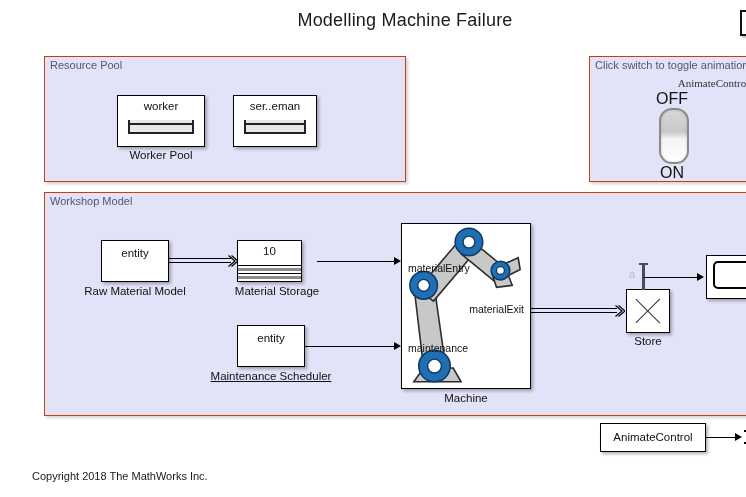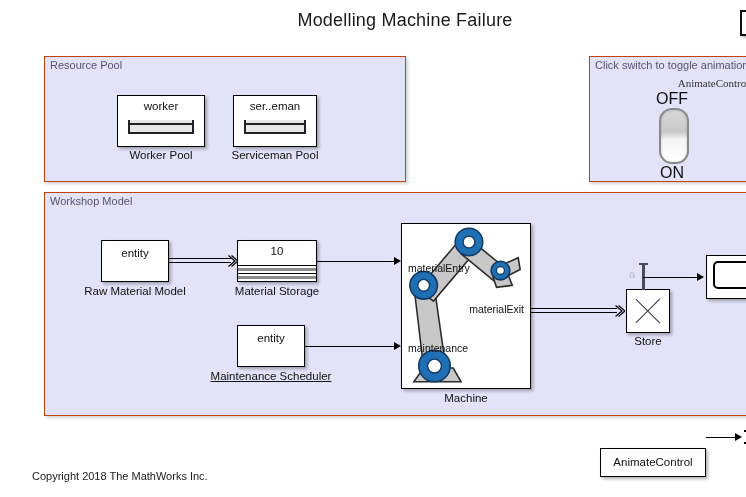--- a/index.html
+++ b/index.html
@@ -161,40 +161,39 @@
     <div class="blk" style="left:72px;top:38px;width:88px;height:52px;">
       <div class="blk-text" style="top:4px;">worker</div>
       <div class="bin"></div>
     </div>
     <div class="blk-caption" style="left:52px;top:92px;width:128px;">Worker Pool</div>
 
     <div class="blk" style="left:188px;top:38px;width:84px;height:52px;">
       <div class="blk-text" style="top:4px;">ser..eman</div>
       <div class="bin"></div>
     </div>
-    <div class="blk-caption" style="left:160px;top:92px;width:140px;">Serviceman Pool</div>
   </div>
 
   <div class="panel" id="anim-panel">
     <div class="panel-label">Click switch to toggle animation</div>
     <div class="sw-name" style="top:20px;">AnimateContro</div>
     <div class="sw-text" style="top:33px;">OFF</div>
     <div class="switch-track" style="left:69px;top:51px;"></div>
     <div class="sw-text" style="top:107px;">ON</div>
   </div>
 
   <div class="panel" id="workshop-model">
     <div class="panel-label">Workshop Model</div>
 
     <div class="blk" style="left:56px;top:47px;width:68px;height:42px;">
       <div class="blk-text" style="top:6px;">entity</div>
     </div>
     <div class="blk-caption" style="left:20px;top:92px;width:140px;">Raw Material Model</div>
 
-    <div class="blk" style="left:192px;top:47px;width:80px;height:42px;">
+    <div class="blk" style="left:192px;top:47px;width:65px;height:42px;">
       <div class="blk-text" style="top:4px;">10</div>
       <div class="qline" style="top:24px;"></div>
       <div class="qbar" style="top:27px;"></div>
       <div class="qline" style="top:32px;"></div>
       <div class="qbar" style="top:35px;"></div>
     </div>
     <div class="blk-caption" style="left:162px;top:92px;width:140px;">Material Storage</div>
 
     <div class="blk" style="left:192px;top:132px;width:68px;height:42px;">
       <div class="blk-text" style="top:6px;">entity</div>
@@ -264,21 +263,21 @@
       <svg width="10" height="12" viewBox="0 0 10 12">
           <path d="M0.5 0.5 L7 6 L0.5 11.5" fill="none" stroke="#000" stroke-width="1.2"></path>
           <path d="M3.5 0.5 L10 6 L3.5 11.5" fill="none" stroke="#000" stroke-width="1.2"></path>
         </svg>
     </div>
 
     <div class="conn h1" style="left:598px;top:84px;width:55px;"></div>
     <div class="arrow-solid" style="left:652px;top:79.5px;"></div>
   </div>
 
-  <div class="blk" style="left:568px;top:448px;width:106px;height:29px;">
+  <div class="blk" style="left:568px;top:423px;width:106px;height:29px;">
     <div class="blk-text" style="top:7px;">AnimateControl</div>
   </div>
   <div class="conn h1" style="left:674px;top:437px;width:34px;"></div>
   <div class="arrow-solid" style="left:703px;top:432.5px;"></div>
   <div class="goto-glyph" style="left:712px;top:430px;width:16px;height:15px;">
     <span style="left:0;top:0;width:16px;"></span>
     <span style="left:4px;top:6px;width:12px;"></span>
     <span style="left:0;top:12px;width:16px;"></span>
   </div>
 

